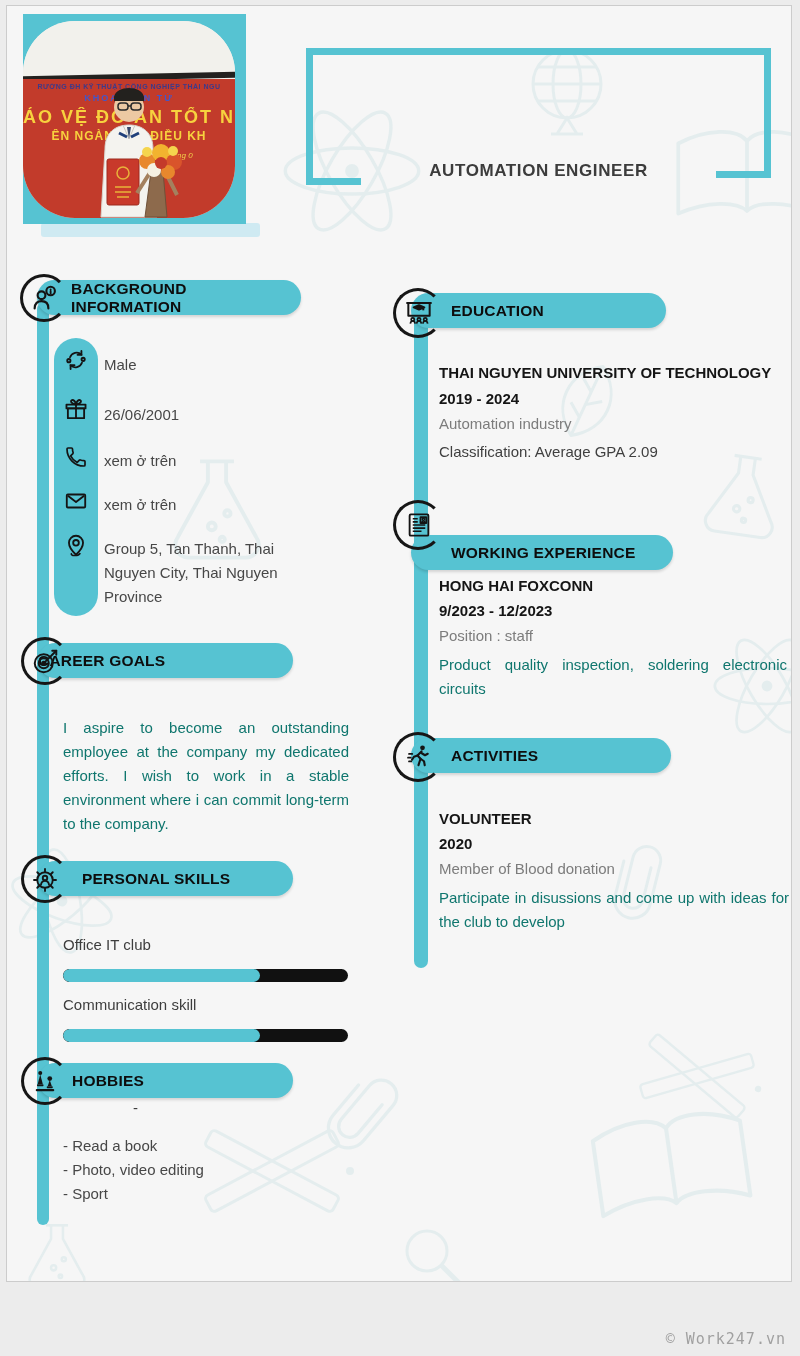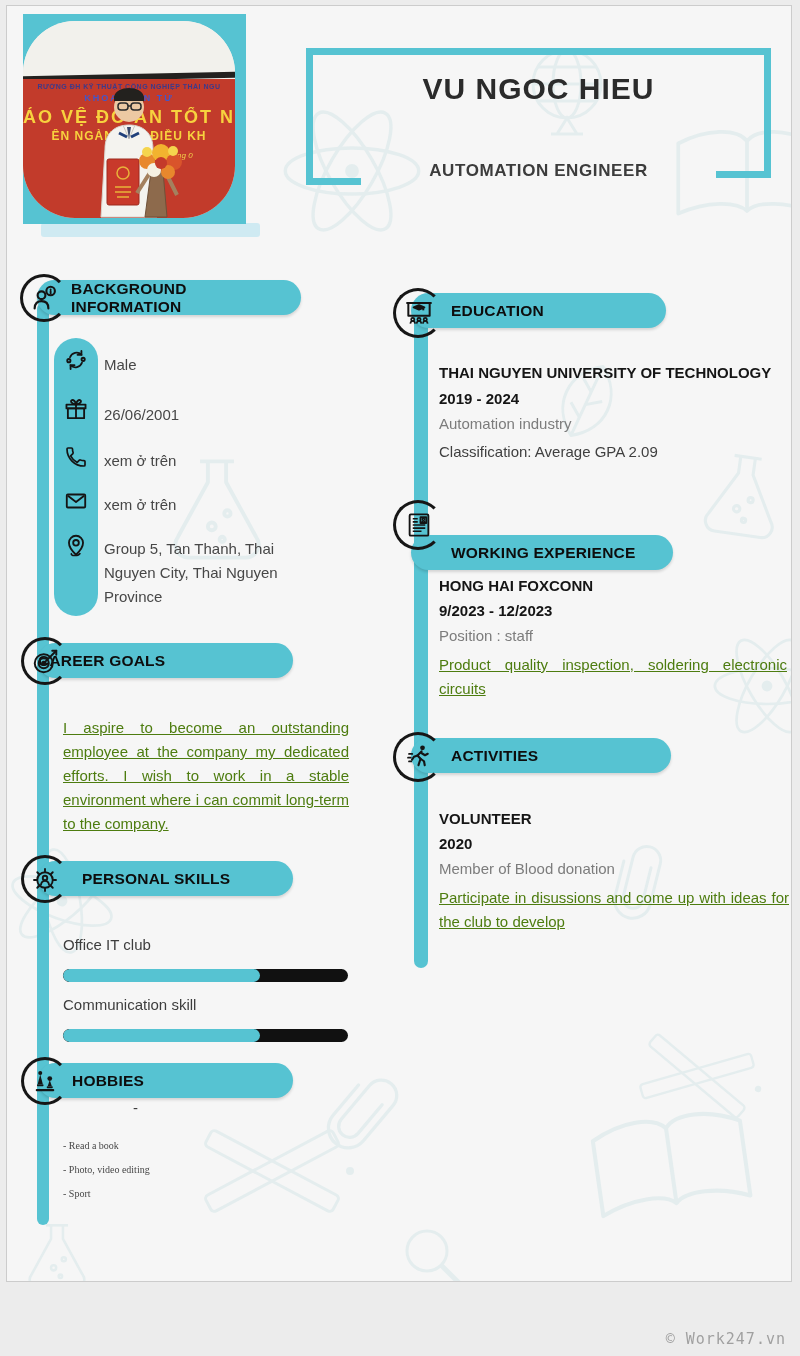--- a/index.html
+++ b/index.html
@@ -46,29 +46,29 @@
   
   .ring{width:48px;height:48px;border:3px solid #161616;border-right-color:transparent;border-radius:50%;z-index:5;}
   .ring.big{width:50px;height:50px;}
   .pill{height:35px;background:var(--teal);border-radius:18px;box-shadow:0 2px 3px rgba(0,0,0,.14);display:flex;align-items:center;z-index:4;}
   .pill .t{font-size:15.5px;font-weight:bold;color:#0d0d0d;letter-spacing:.2px;}
   .hicon{z-index:6;display:flex;align-items:center;justify-content:center;}
   .spine{background:var(--teal);border-radius:7px;z-index:1;}
   .strip{left:47px;top:332px;width:44px;height:278px;background:var(--teal);border-radius:22px;z-index:2;}
   .row-ic{z-index:3;width:26px;height:26px;display:flex;align-items:center;justify-content:center;}
   .row-tx{left:97px;width:196px;font-size:15px;line-height:24px;color:var(--body);z-index:2;}
-  .para{font-size:15px;line-height:24px;color:#4d7c0f;text-align:justify;z-index:2;text-decoration:underline;}
+  .para{font-size:15px;line-height:24px;color:#0f766e;text-align:justify;z-index:2;}
   .skill-label{font-size:15px;color:#3d3d3d;z-index:2;}
   .skillbar{width:285px;height:13px;background:#111;border-radius:7px;overflow:hidden;z-index:2;}
   .skillbar .fill{height:100%;background:var(--teal);border-radius:7px;}
   .b{font-weight:bold;color:#151515;}
   .entry{font-size:15px;line-height:20px;z-index:2;}
   .muted{color:var(--muted);}
   .dash{font-size:15px;color:#3d3d3d;z-index:2;}
-  .hob{font-size:10px;line-height:24px;color:#474747;z-index:2;font-family:Liberation Serif, serif;}
+  .hob{font-size:15px;line-height:24px;color:#474747;z-index:2;}
   .watermark{
     right:14px;top:1330px;font-family:"DejaVu Sans Mono","Liberation Mono",monospace;
     font-size:15px;color:#a0a0a0;letter-spacing:1px;z-index:2;
   }
   svg{display:block;}
 </style>
 </head>
 <body>
 
 <div class="page">
@@ -172,21 +172,20 @@
           <circle cx="150" cy="130" r="5" fill="#f5d54d"></circle>
       </g>
     </svg>
   </div>
 
   <div class="abs bar" style="left:299px;top:42px;width:465px;height:7px"></div>
   <div class="abs bar" style="left:299px;top:42px;width:7px;height:137px"></div>
   <div class="abs bar" style="left:299px;top:172px;width:55px;height:7px"></div>
   <div class="abs bar" style="left:757px;top:42px;width:7px;height:130px"></div>
   <div class="abs bar" style="left:709px;top:165px;width:55px;height:7px"></div>
-  <div class="abs hname">VU NGOC HIEU</div>
   <div class="abs htitle">AUTOMATION ENGINEER</div>
 
   <div class="abs spine" style="left:30px;top:297px;width:12px;height:922px"></div>
 
   <div class="abs ring" style="left:13px;top:268px"></div>
   <div class="abs pill" style="left:30px;top:274px;width:264px;padding-left:34px">
     <span class="t">BACKGROUND INFORMATION</span>
   </div>
   <div class="abs hicon" style="left:22px;top:278px">
     <svg width="30" height="30" viewBox="0 0 24 24" fill="none" stroke="#141414" stroke-width="1.7" stroke-linecap="round">

